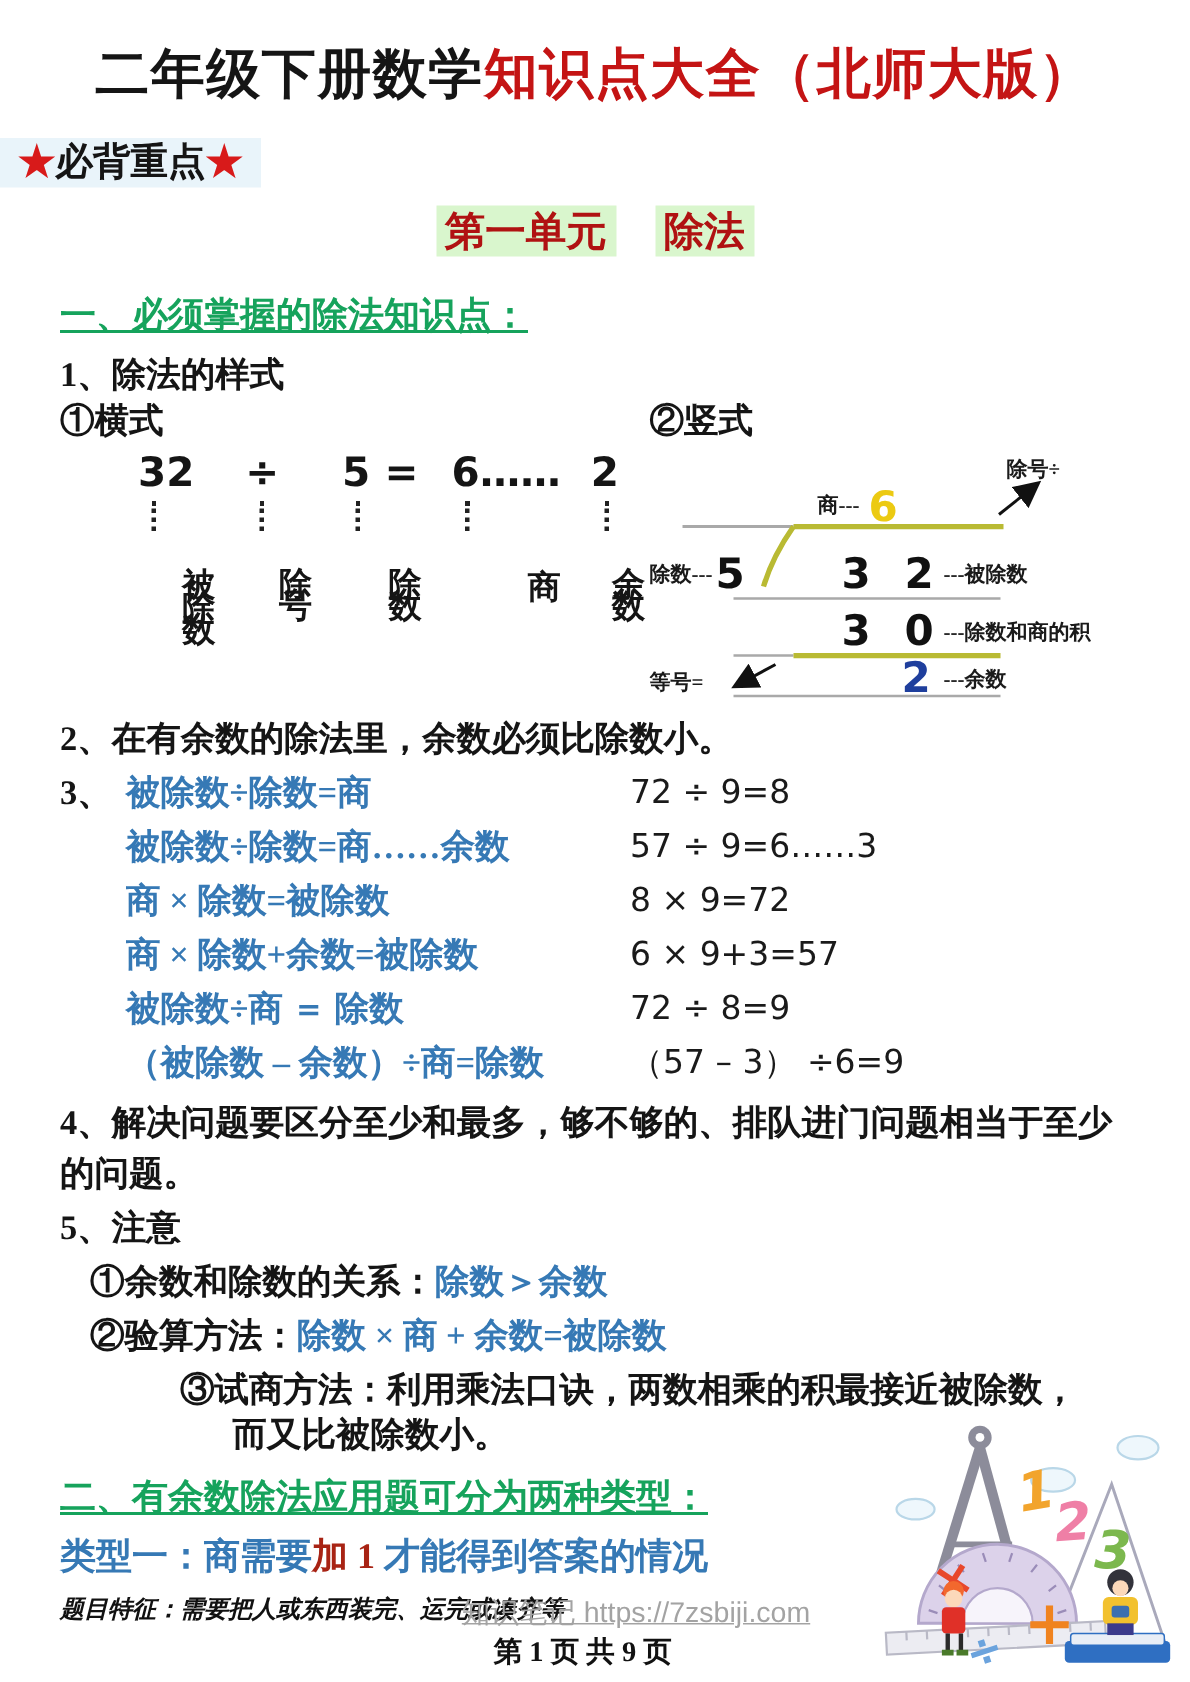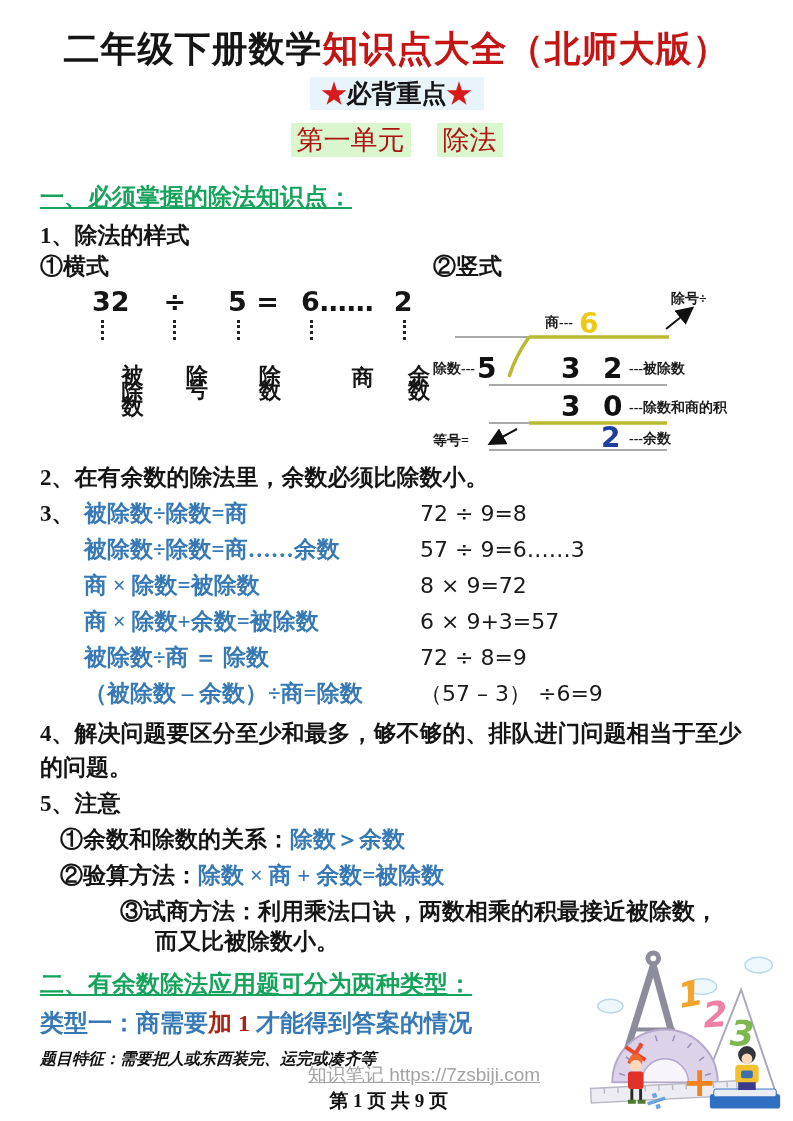--- a/index.html
+++ b/index.html
@@ -1,24 +1,24 @@
 <!DOCTYPE html>
 <html><head>
 <meta charset="utf-8">
 <style>
   html,body{margin:0;padding:0;background:#ffffff;}
   .page{position:relative;width:793px;height:1121px;background:#fff;overflow:hidden;
         font-family:"Liberation Serif","DejaVu Serif",serif;color:#151515;}
   
   .title{margin:26px 20px 0 20px;text-align:center;font-size:36px;font-weight:900;line-height:1.3;letter-spacing:1px;white-space:nowrap;}
   .t-red{color:#c41414;}
-  .subtitle{margin-top:4px;text-align:center;font-size:25px;font-weight:bold;}
+  .subtitle{margin-top:18px;font-size:25px;font-weight:bold;}
   .chip-blue{background:#e9f4fa;padding:3px 12px;}
   .star{color:#d81a1a;}
-  .unit{margin-top:12px;text-align:center;font-size:27px;font-weight:normal;color:#b01212;}
+  .unit{margin-top:12px;text-align:center;font-size:27px;font-weight:bold;color:#b01212;}
   .chip-green{background:#d9f6cd;padding:2px 6px;}
   .unit .gap{display:inline-block;width:26px;}
   
   .green-head{margin:24px 38px 0 40px;font-size:24px;font-weight:bold;color:#16a35c;line-height:1.3;text-decoration:underline;}
   .body-line{margin:8px 36px 0 40px;font-size:23px;line-height:30px;font-weight:600;}
   
   .forms{display:flex;justify-content:space-between;margin:2px 24px 0 40px;}
   .form-col-left{width:390px;}
   .form-col-right{width:336px;}
   .form-label{font-size:23px;font-weight:600;line-height:28px;}

